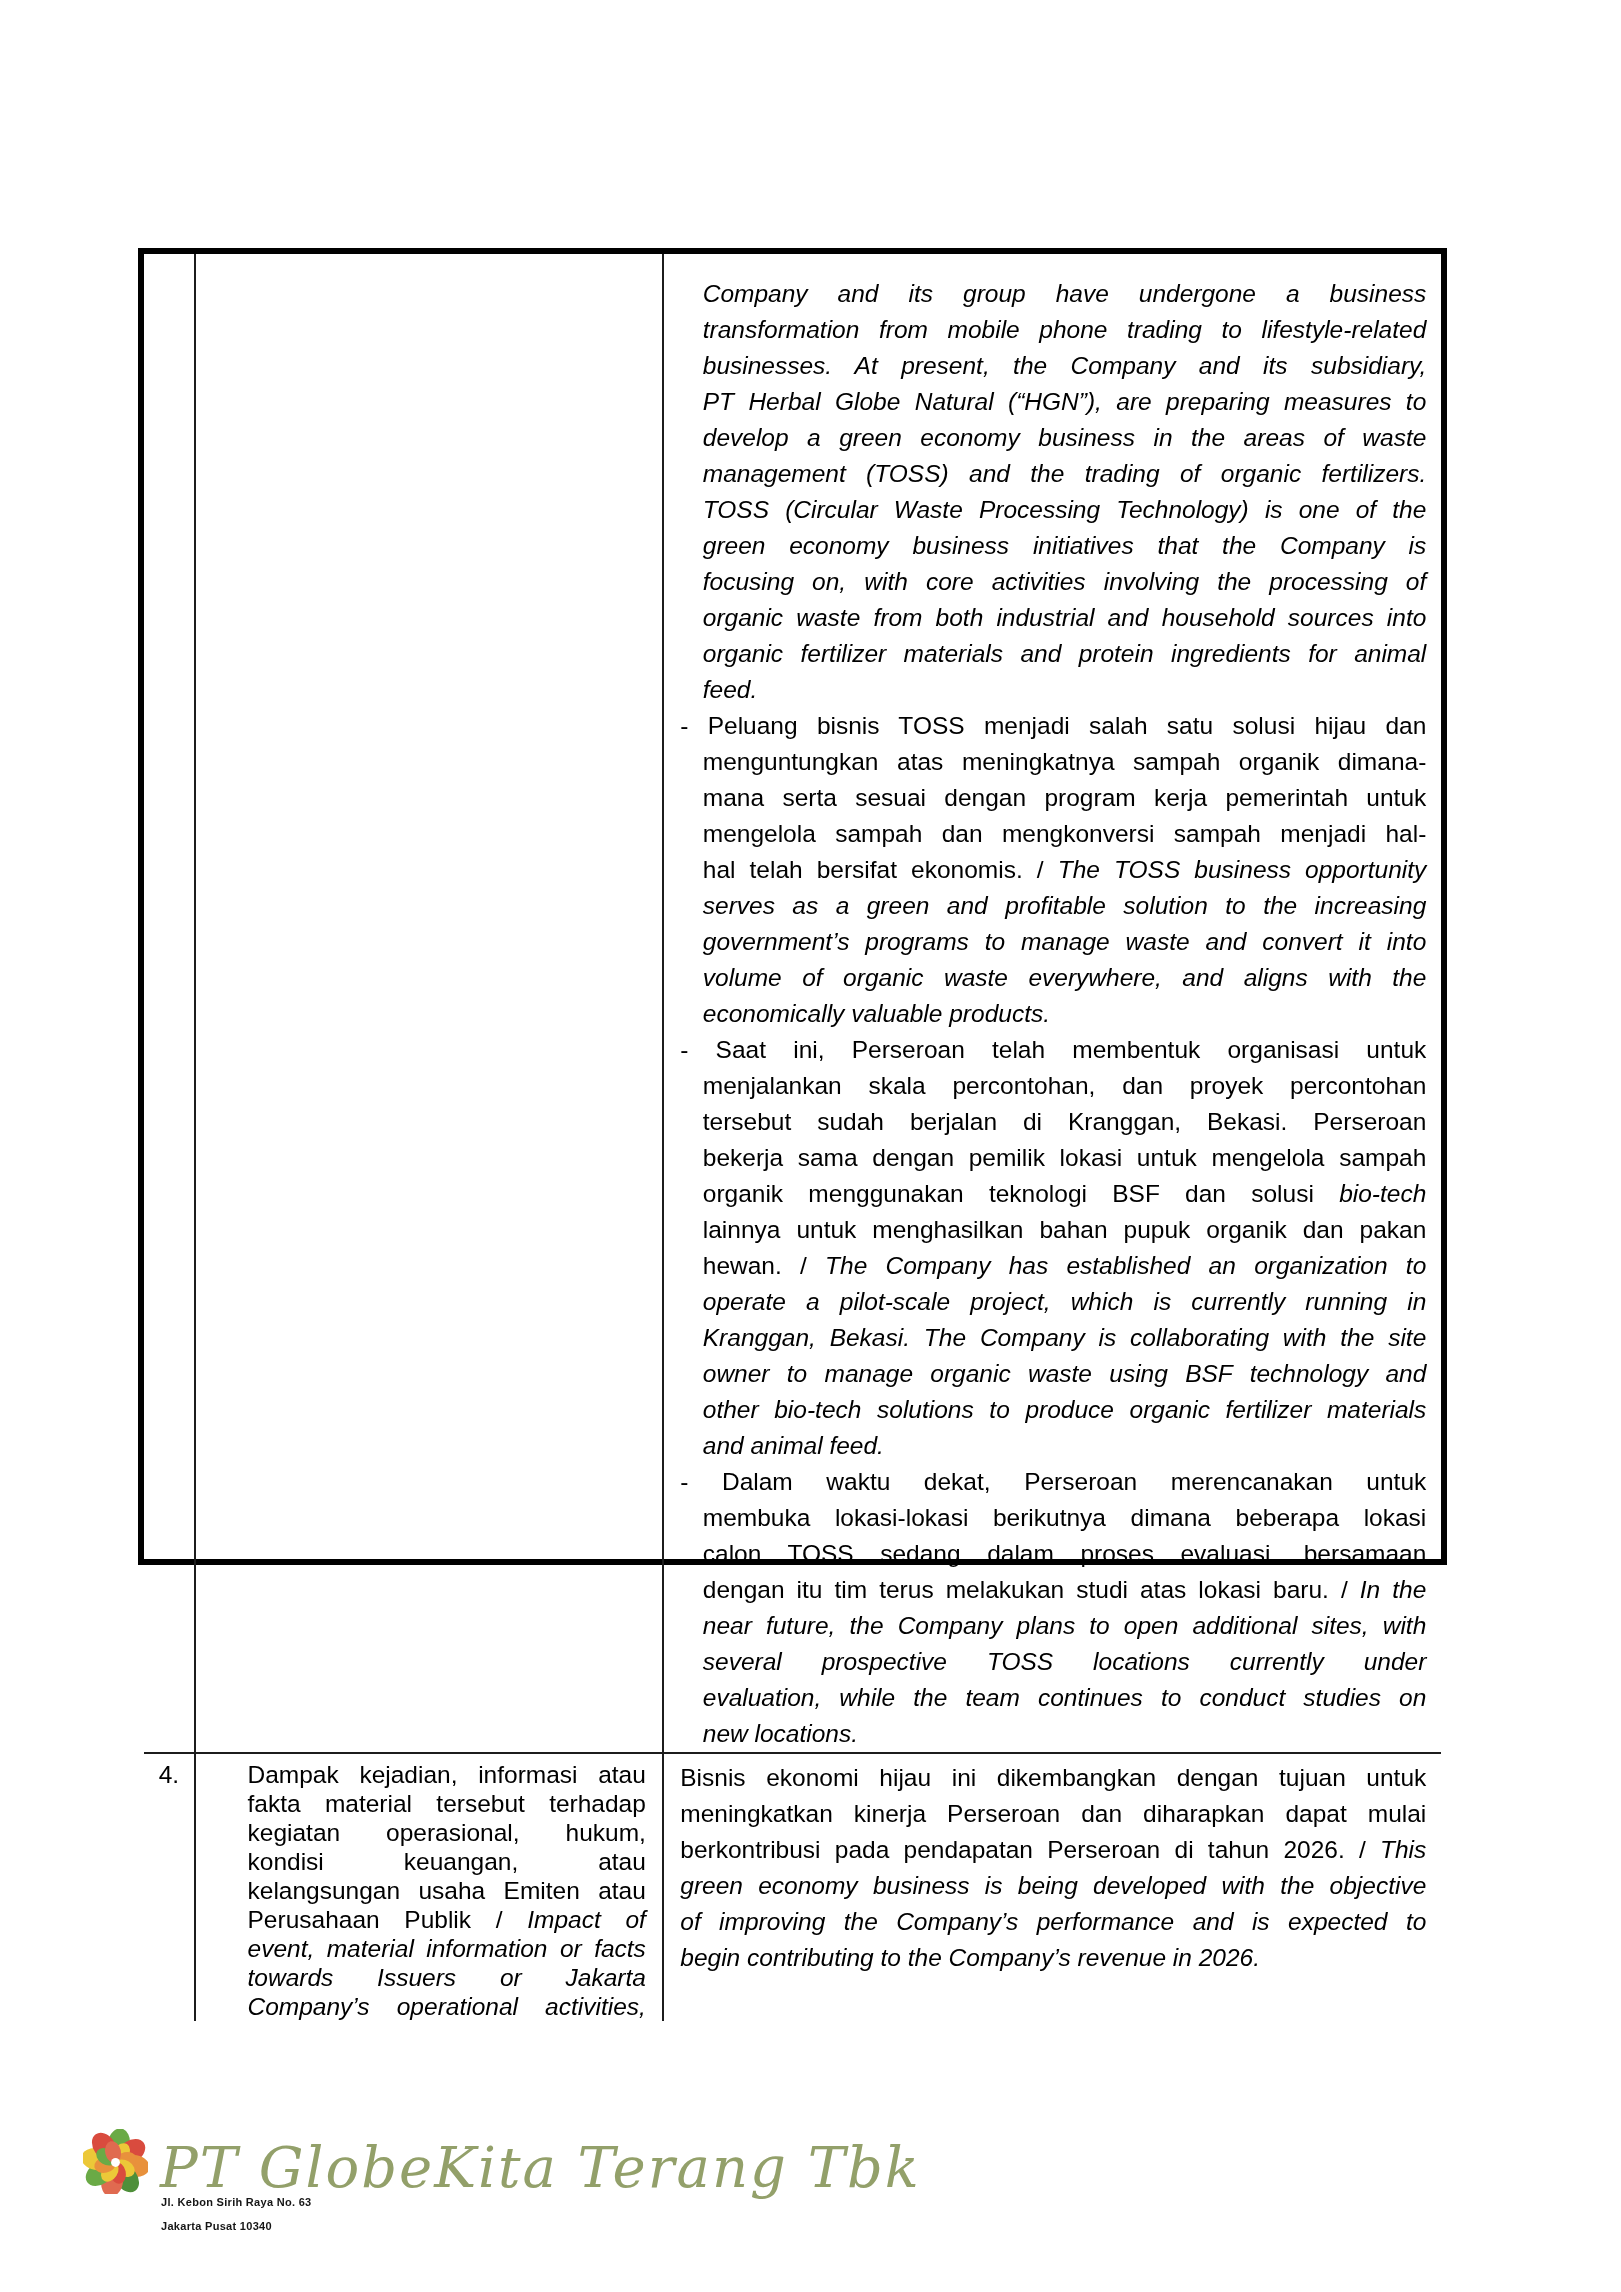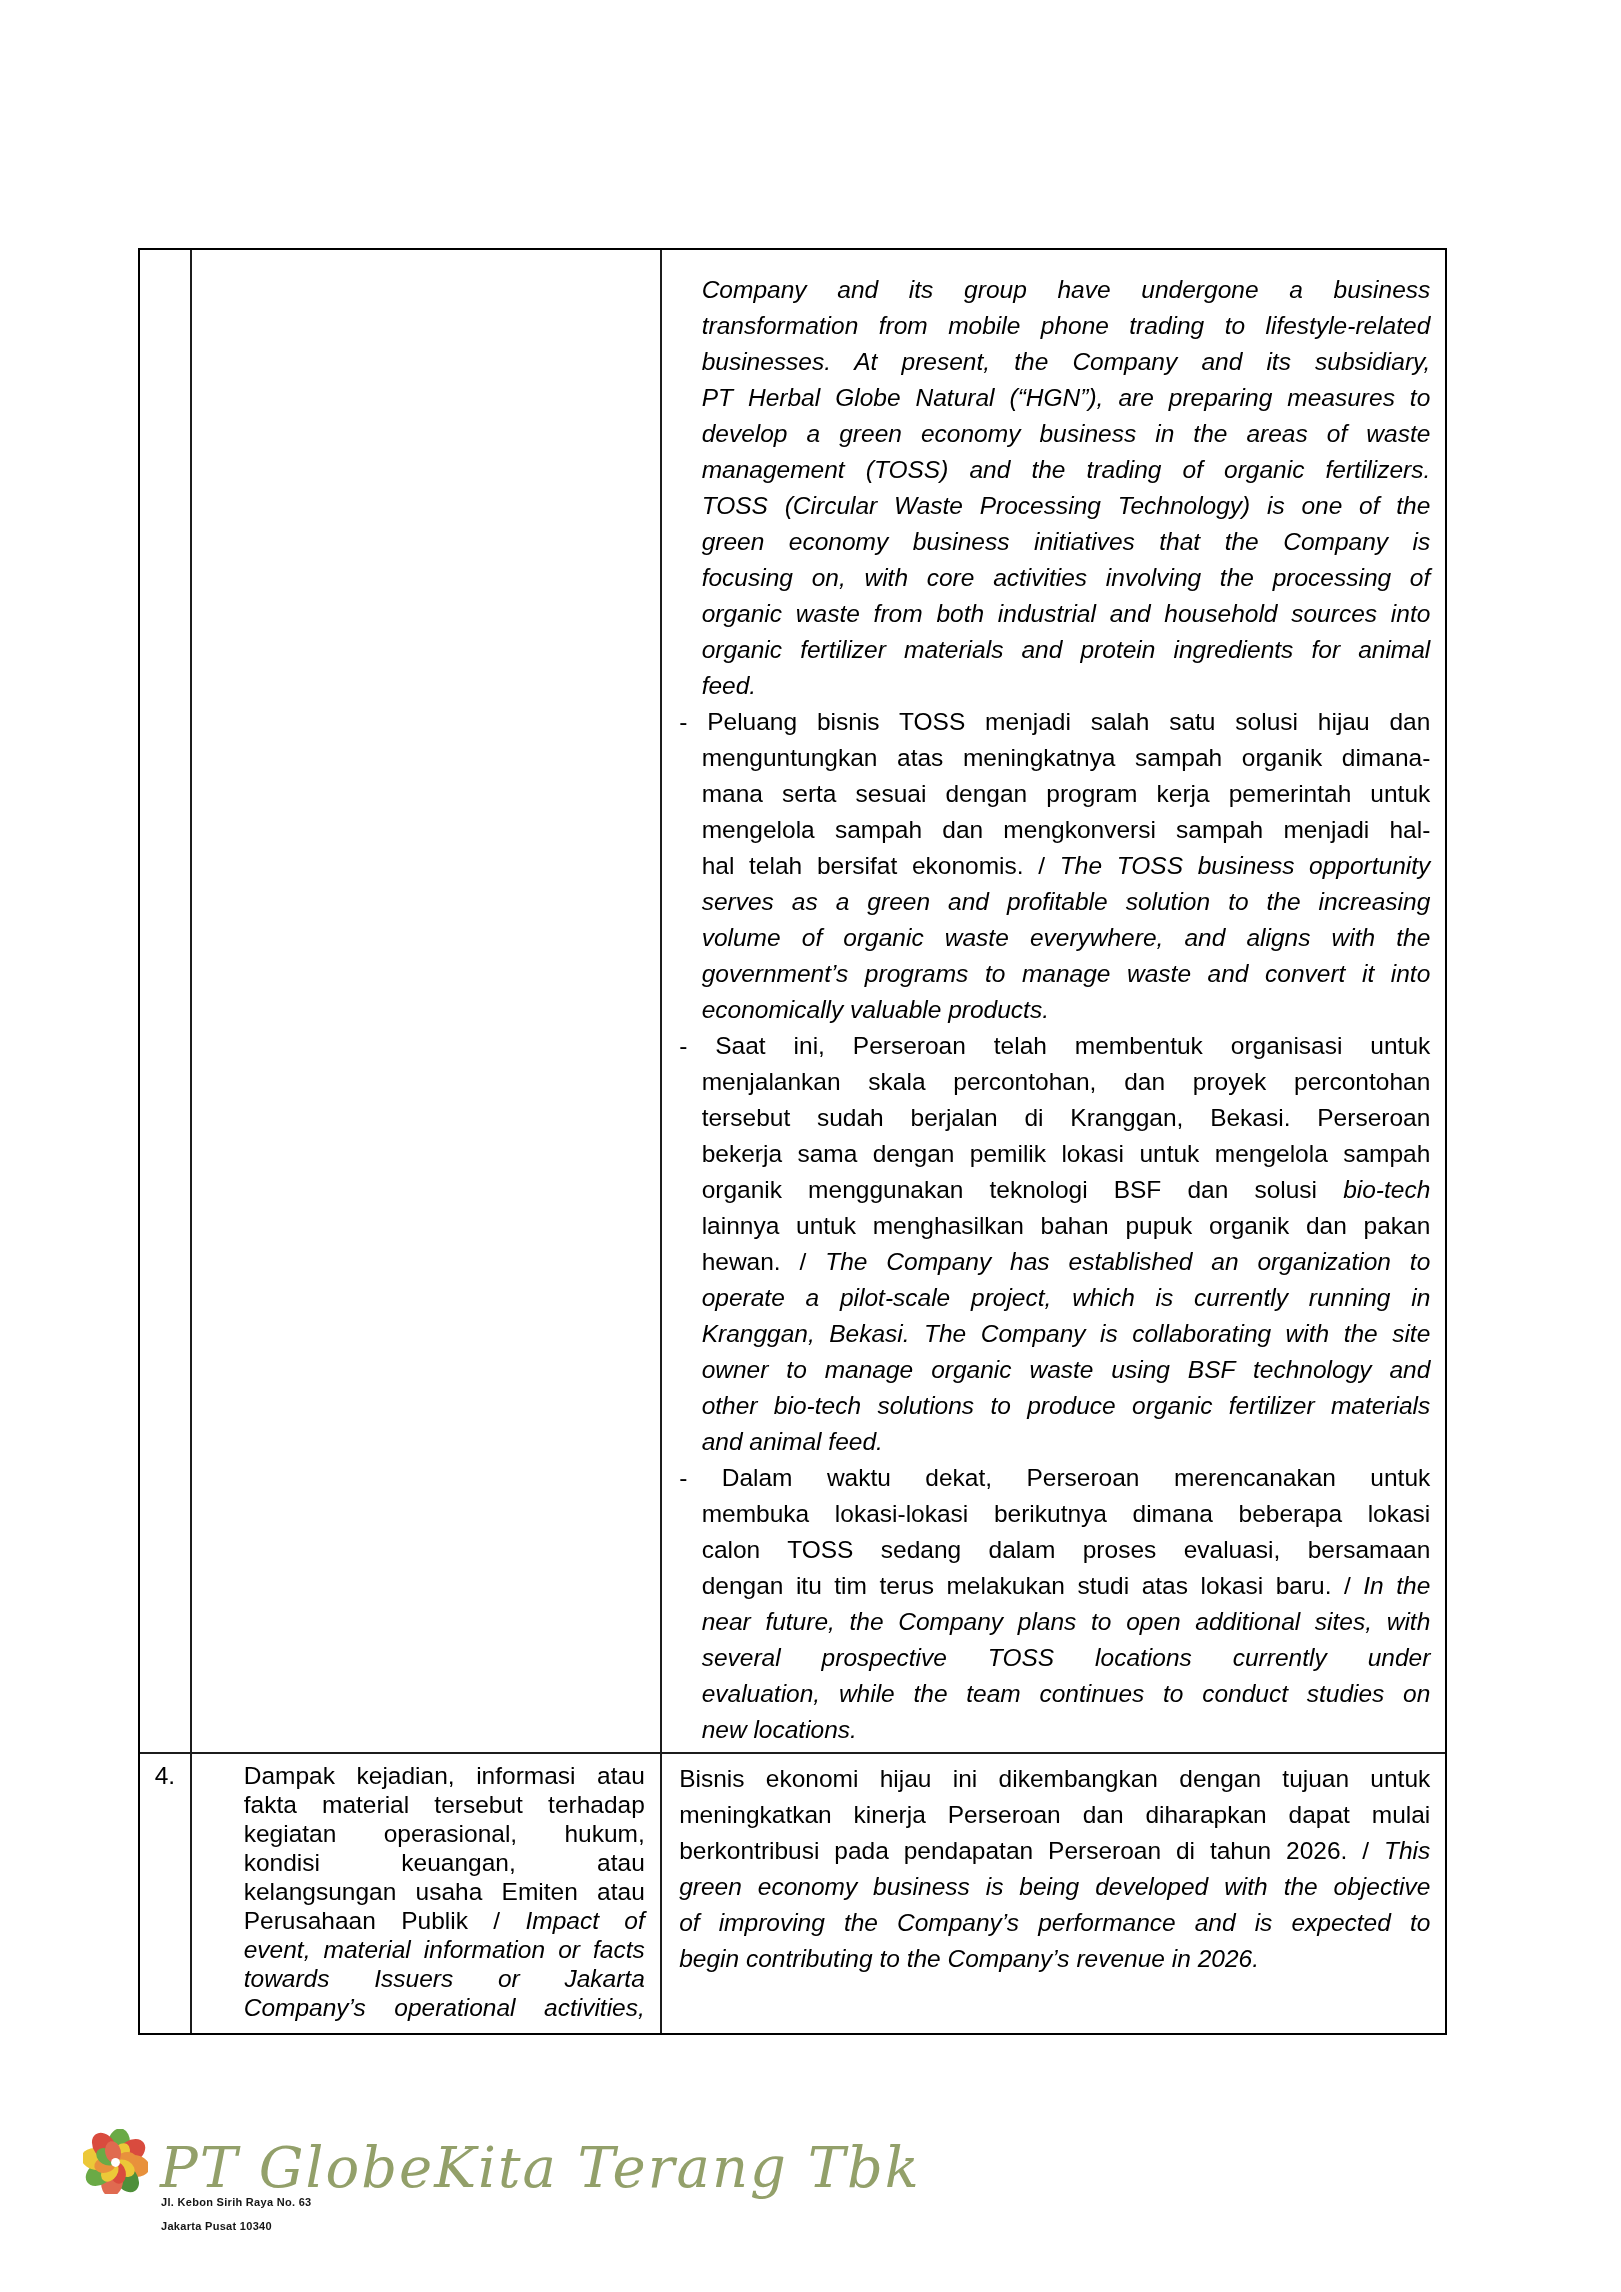--- a/index.html
+++ b/index.html
@@ -10,22 +10,22 @@
     font-family: "Liberation Sans", sans-serif;
     color: #000000;
     overflow: hidden;
   }
   .page { position: absolute; inset: 0; background: #fff; }
 
   
   .tbl {
     position: absolute;
     left: 138px; top: 248px;
-    width: 1309px; height: 1787px;
-    border: 2px solid #000000;
+    width: 1309px; height: 1317px;
+    border: 6px solid #000000;
     box-sizing: border-box;
     display: flex; flex-direction: column;
   }
   .trow { display: flex; width: 100%; box-sizing: border-box; }
   .trow.r0 { height: 1504px; border-bottom: 2px solid #1c1c1c; }
   .trow.r1 { height: 279px; }
   .tcell { box-sizing: border-box; overflow: hidden; }
   .c-num  { width: 53px;  border-right: 2px solid #1c1c1c; padding: 6.9px 3.9px 0 14.7px; }
   .c-desc { width: 447px; border-right: 2px solid #1c1c1c; padding: 6.9px 15.7px 0 15.7px; margin-left: 36px; }
   .c-main { width: 806px; padding: 6.9px 14.7px 0 16.7px; }
@@ -84,22 +84,22 @@
             <div class="line"><em>organic fertilizer materials and protein ingredients for animal</em></div>
             <div class="line lastline"><em>feed.</em></div>
           </div>
           <div class="p hang bullet">
             <div class="line firstline"><span>- Peluang bisnis TOSS menjadi salah satu solusi hijau dan</span></div>
             <div class="line"><span>menguntungkan atas meningkatnya sampah organik dimana-</span></div>
             <div class="line"><span>mana serta sesuai dengan program kerja pemerintah untuk</span></div>
             <div class="line"><span>mengelola sampah dan mengkonversi sampah menjadi hal-</span></div>
             <div class="line"><span>hal telah bersifat ekonomis. / </span><em>The TOSS business opportunity</em></div>
             <div class="line"><em>serves as a green and profitable solution to the increasing</em></div>
+            <div class="line"><em>government’s programs to manage waste and convert it into</em></div>
             <div class="line"><em>volume of organic waste everywhere, and aligns with the</em></div>
-            <div class="line"><em>government’s programs to manage waste and convert it into</em></div>
             <div class="line lastline"><em>economically valuable products.</em></div>
           </div>
           <div class="p hang bullet">
             <div class="line firstline"><span>- Saat ini, Perseroan telah membentuk organisasi untuk</span></div>
             <div class="line"><span>menjalankan skala percontohan, dan proyek percontohan</span></div>
             <div class="line"><span>tersebut sudah berjalan di Kranggan, Bekasi. Perseroan</span></div>
             <div class="line"><span>bekerja sama dengan pemilik lokasi untuk mengelola sampah</span></div>
             <div class="line"><span>organik menggunakan teknologi BSF dan solusi </span><em>bio-tech</em></div>
             <div class="line"><span>lainnya untuk menghasilkan bahan pupuk organik dan pakan</span></div>
             <div class="line"><span>hewan. / </span><em>The Company has established an organization to</em></div>

